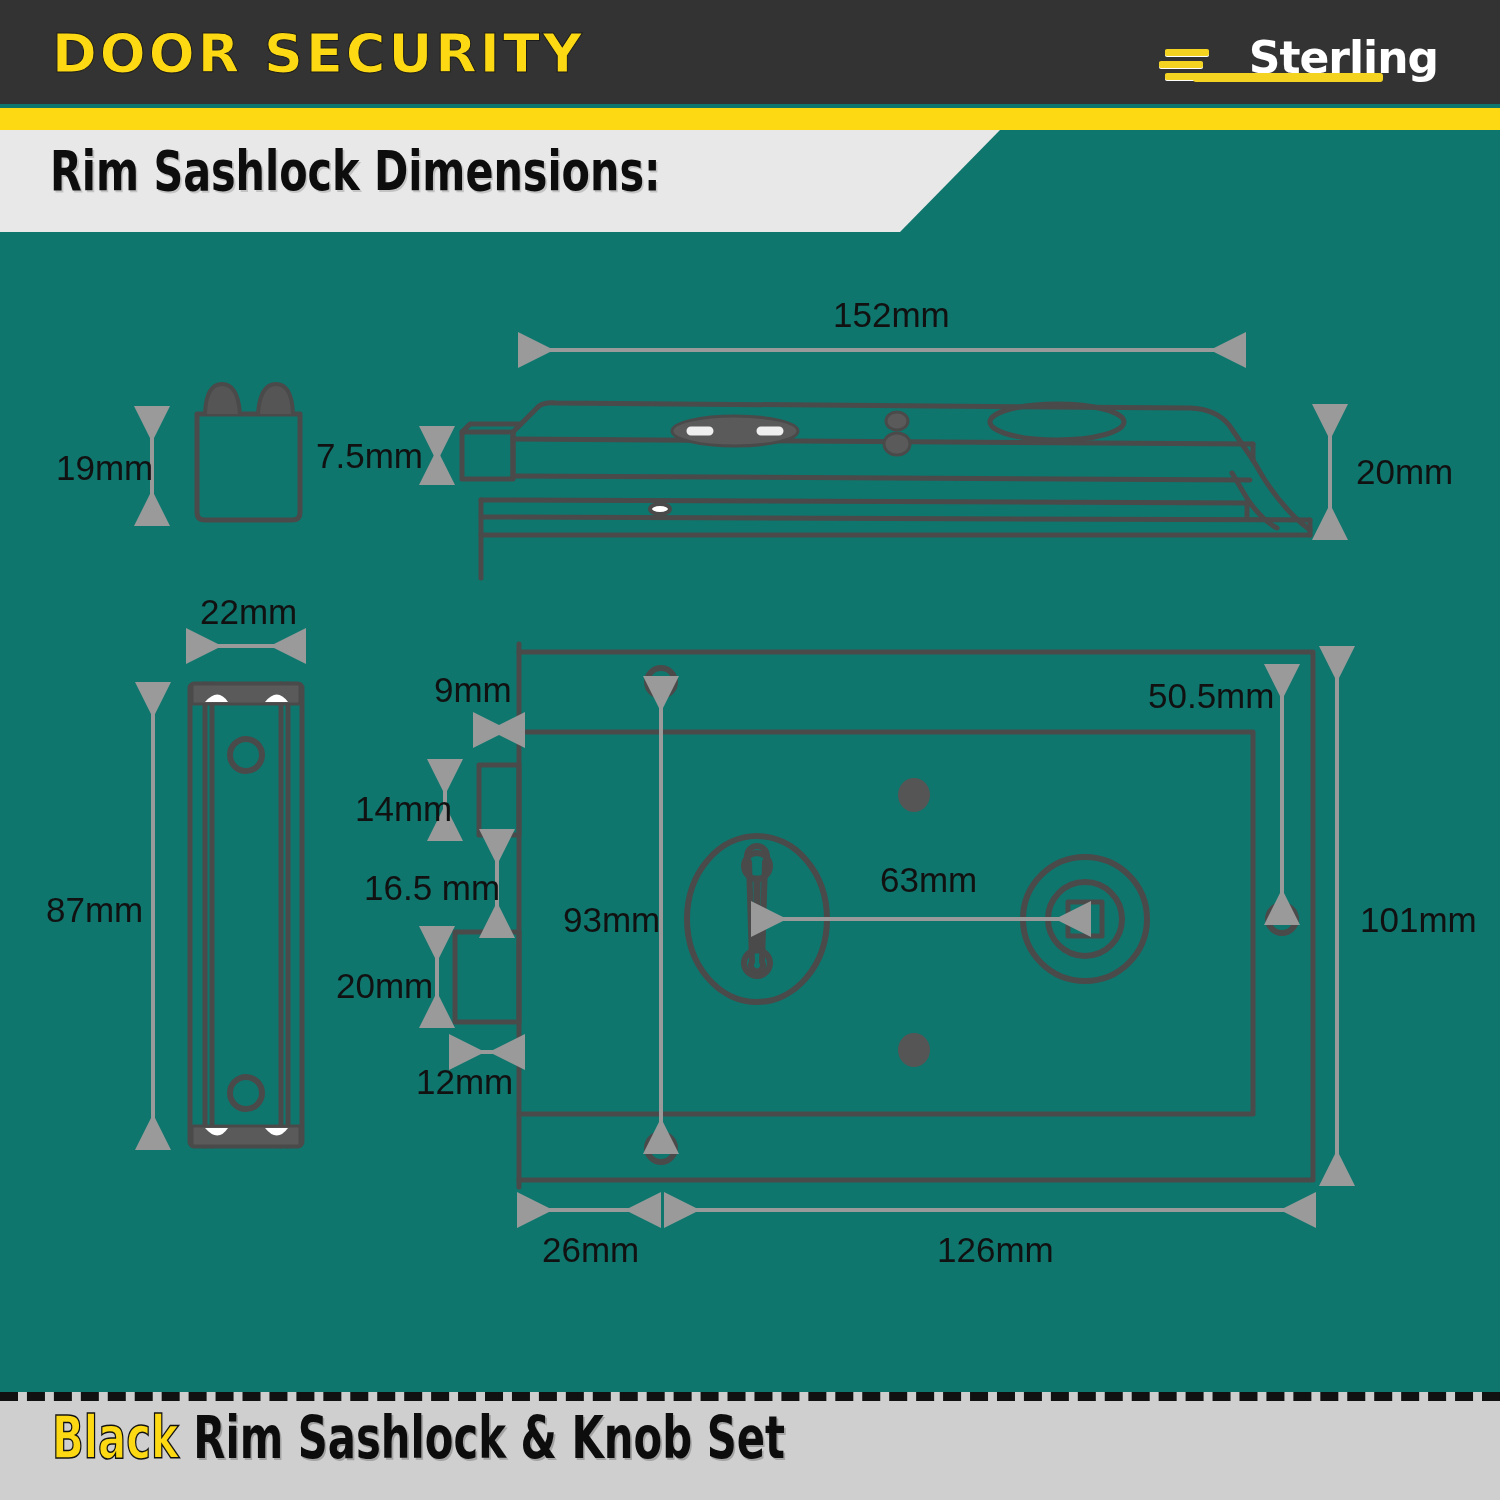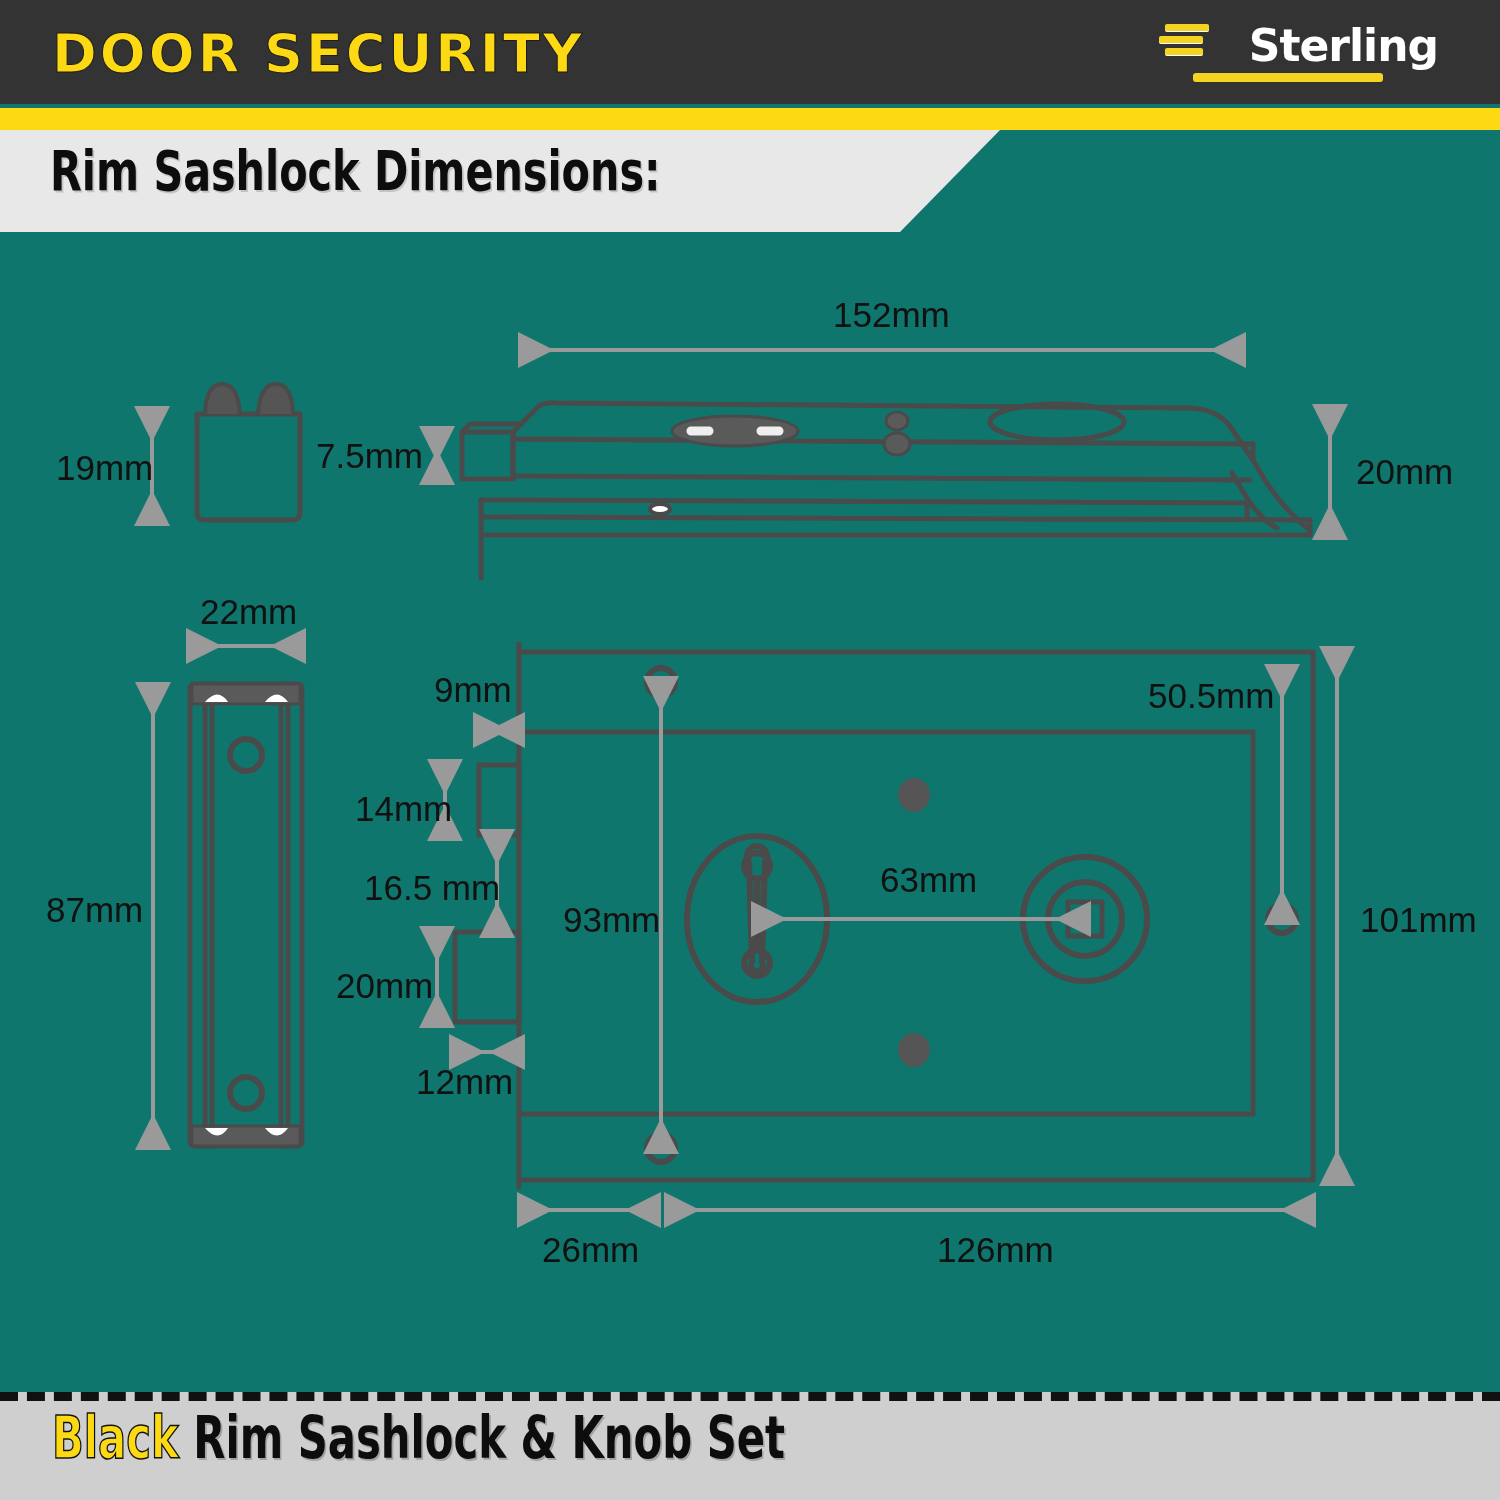--- a/index.html
+++ b/index.html
@@ -4,21 +4,21 @@
 <style>
   html,body{margin:0;padding:0;background:#fff;}
   body{width:1500px;height:1500px;font-family:"Liberation Sans",sans-serif;overflow:hidden;}
   .page{position:relative;width:1500px;height:1440px;background:#0f766e;}
 
   
   .topbar{position:absolute;left:0;top:0;width:1500px;height:104px;background:#333333;}
   .topbar-title{position:absolute;left:52px;top:22px;font-size:54px;font-weight:bold;
     letter-spacing:3px;color:#FCD913;-webkit-text-stroke:1px #1b1b1b;
     font-family:"DejaVu Sans",sans-serif;}
-  .logo{position:absolute;right:62px;top:24px;height:56px;display:flex;align-items:flex-start;gap:36px;}
+  .logo{position:absolute;right:62px;top:24px;height:56px;display:flex;align-items:flex-end;gap:36px;}
   .logo-bars{display:flex;flex-direction:column;justify-content:center;gap:5px;margin-right:4px;}
   .logo-bars i{display:block;height:7px;background:#F5D421;border-radius:2px;box-shadow:0 1px 0 #fff;}
   .logo-bars i:nth-child(1){width:44px;margin-left:6px;}
   .logo-bars i:nth-child(2){width:44px;margin-left:0px;}
   .logo-bars i:nth-child(3){width:38px;margin-left:6px;}
   .logo-word{font-family:"DejaVu Sans",sans-serif;font-weight:bold;font-size:44px;color:#ffffff;
     letter-spacing:-1px;line-height:44px;}
   .logo-underline{position:absolute;left:34px;bottom:-2px;width:190px;height:9px;background:#F5D421;border-radius:3px;}
 
   .yellowstripe{position:absolute;left:0;top:108px;width:1500px;height:22px;background:#FCD913;}

